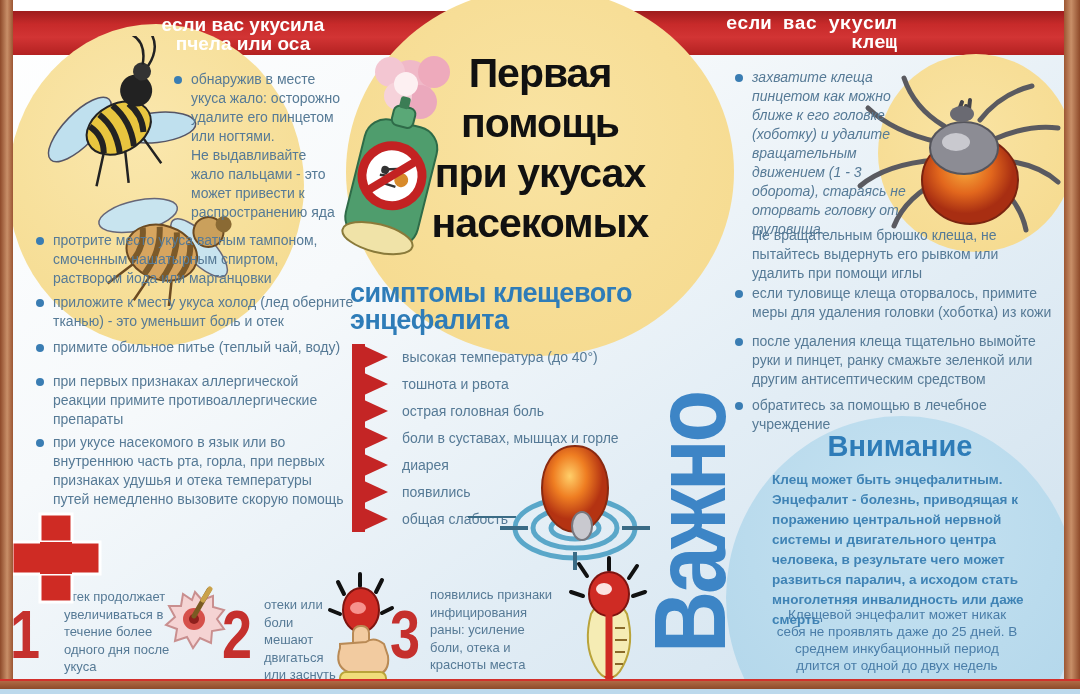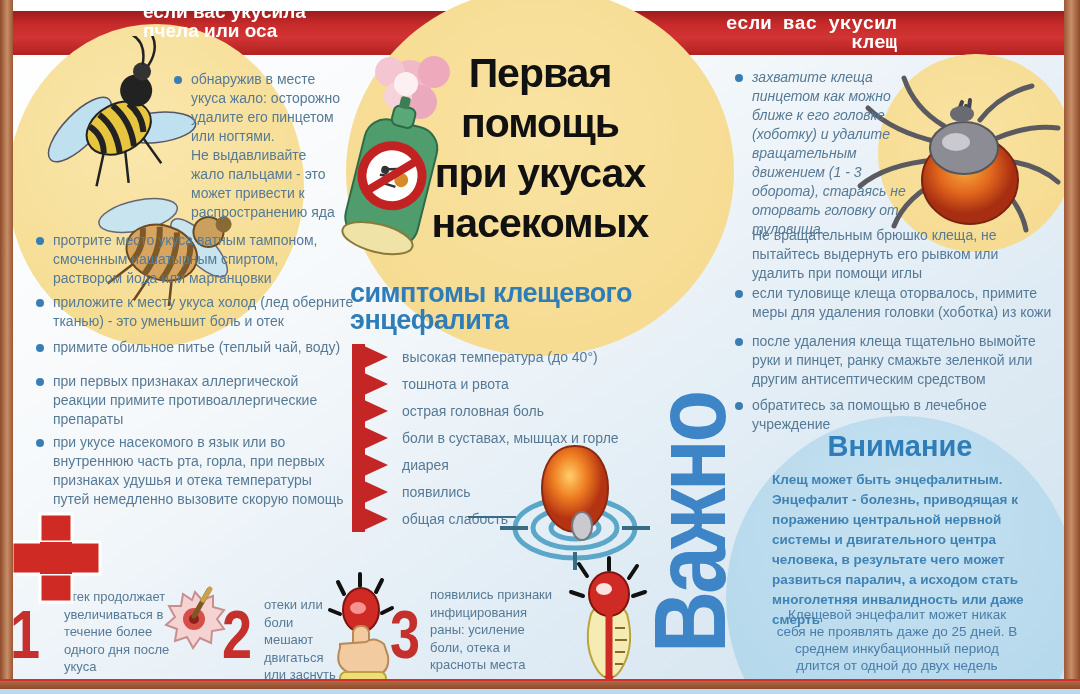--- a/index.html
+++ b/index.html
@@ -17,21 +17,21 @@
                  background:linear-gradient(90deg,#9c5633,#c88f68 45%,#8e4a2a); z-index:40;}
   .frame-bottom{ position:absolute; left:0; bottom:5px; width:100%; height:10px;
                  background:linear-gradient(180deg,#b06a45,#8e4a2a); border-top:2px solid #d2302c; z-index:41;}
   .frame-bottom-edge{ position:absolute; left:0; bottom:0; width:100%; height:5px; background:#bcd9ec; z-index:41;}
   .top-strip { position:absolute; left:0; top:0; width:100%; height:11px; background:#ffffff; z-index:2;}
 
   
   .top-banner { position:absolute; left:0; top:11px; width:100%; height:44px;
     background:linear-gradient(180deg,#9e1d1d 0%,#c72a2a 30%,#d23434 60%,#b32121 100%); z-index:3;}
   .banner-title { position:absolute; color:#fff; font-weight:bold; font-size:19px; line-height:19px; z-index:6; }
-  .banner-title-left  { left:143px; top:2px; width:200px; }
+  .banner-title-left  { left:143px; top:15px; width:200px; text-align:center; }
   .banner-title-right { left:697px; top:15px; width:200px; text-align:right;font-family:Liberation Mono, monospace; }
 
   
   .circle-bee   { position:absolute; left:8px;  top:24px; width:296px; height:322px; border-radius:50%;
                   background:radial-gradient(circle at 45% 35%,#fae7ad,#f4d98a); z-index:4;}
   .circle-title { position:absolute; left:346px; top:-12px; width:388px; height:368px; border-radius:50%;
                   background:radial-gradient(circle at 50% 40%,#f9e3a2,#f5d98c); z-index:4;}
   .oval-tick    { position:absolute; left:878px; top:54px; width:196px; height:198px; border-radius:50%;
                   background:radial-gradient(circle at 45% 40%,#f9e3a2,#f5d98c); z-index:4;}
 

